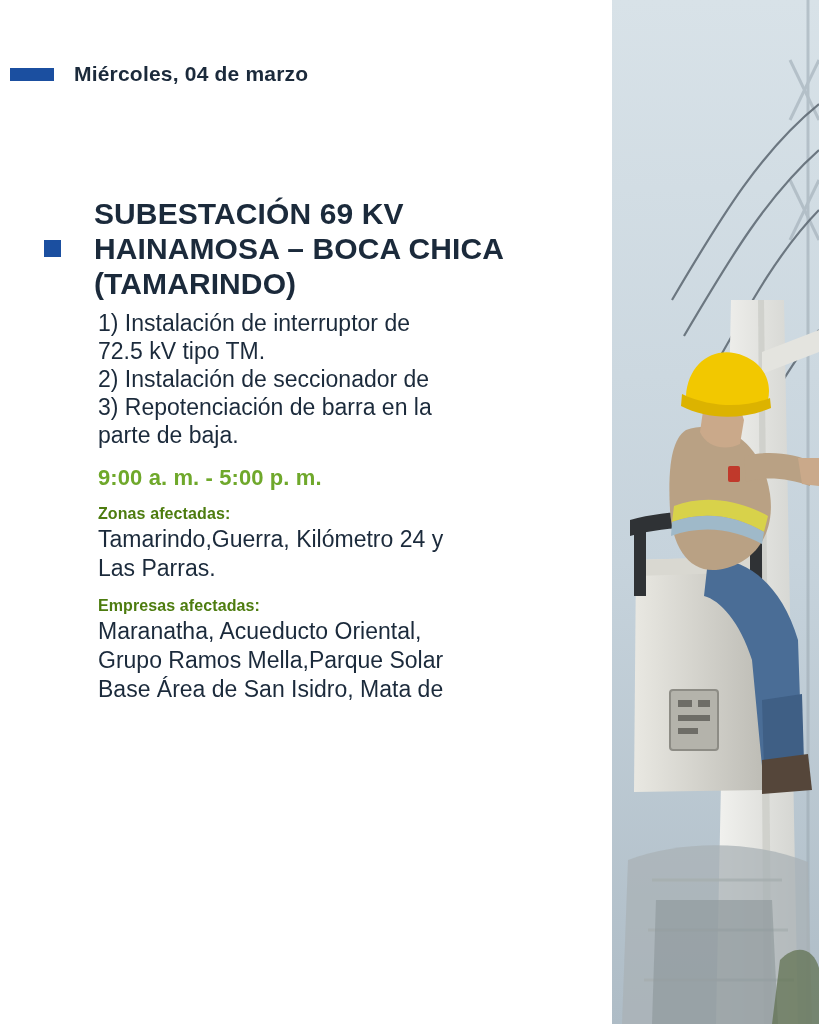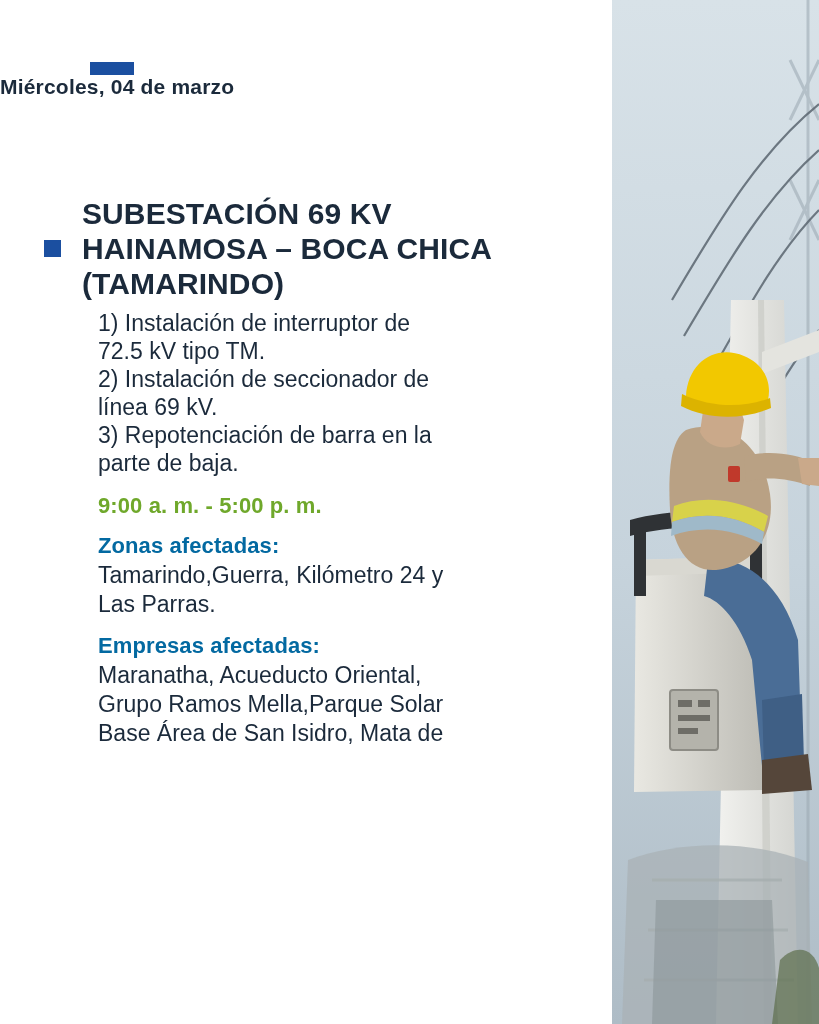--- a/index.html
+++ b/index.html
@@ -30,21 +30,20 @@
     box-sizing: border-box;
   }
 
   
   .date-row {
     position: absolute;
     top: 62px;
     left: 0;
     display: flex;
     align-items: center;
-    flex-direction: column;
   }
   .date-bar {
     width: 44px;
     height: 13px;
     background: #1b4fa0;
     margin-left: 10px;
     margin-right: 20px;
     flex: none;
   }
   .date-text {
@@ -73,21 +72,21 @@
     margin-right: 0px;
   }
   .title-text {
     font-size: 30px;
     line-height: 35px;
     font-weight: bold;
     color: #1b2a3b;
     margin-left: 21px;
     letter-spacing: 0.1px;
   }
-  .title-text .tline { display: block; white-space: nowrap; }
+  .title-text .tline { display: block; white-space: nowrap; margin-left: 12px; }
 
   
   .body-region {
     position: absolute;
     top: 309px;
     left: 98px;
     width: 500px;
   }
   .task-list {
     font-size: 23px;
@@ -101,23 +100,23 @@
     font-size: 22px;
     font-weight: bold;
     color: #6fa82b;
     letter-spacing: 0.1px;
   }
 
   .section {
     margin-top: 14px;
   }
   .section-head {
-    font-size: 22px;
-    font-weight: bold;
-    color: #0369a1;
+    font-size: 16px;
+    font-weight: bold;
+    color: #4d7c0f;
     letter-spacing: 0.1px;
     margin-bottom: 2px;
   }
   .section-body {
     font-size: 23px;
     line-height: 29px;
     color: #1b2a3b;
   }
   .section-body .bl { display: block; }
 
@@ -151,21 +150,20 @@
         <span class="tline">(TAMARINDO)</span>
       </div>
     </div>
 
     <div class="body-region">
 
       <div class="task-list">
         <span class="tl">1) Instalación de interruptor de</span>
         <span class="tl">72.5 kV tipo TM.</span>
         <span class="tl">2) Instalación de seccionador de</span>
-        <span class="tl">línea 69 kV.</span>
         <span class="tl">3) Repotenciación de barra en la</span>
         <span class="tl">parte de baja.</span>
       </div>
 
       <div class="time-text">9:00 a. m. - 5:00 p. m.</div>
 
       <div class="section">
         <div class="section-head">Zonas afectadas:</div>
         <div class="section-body">
           <span class="bl">Tamarindo,Guerra, Kilómetro 24 y</span>

